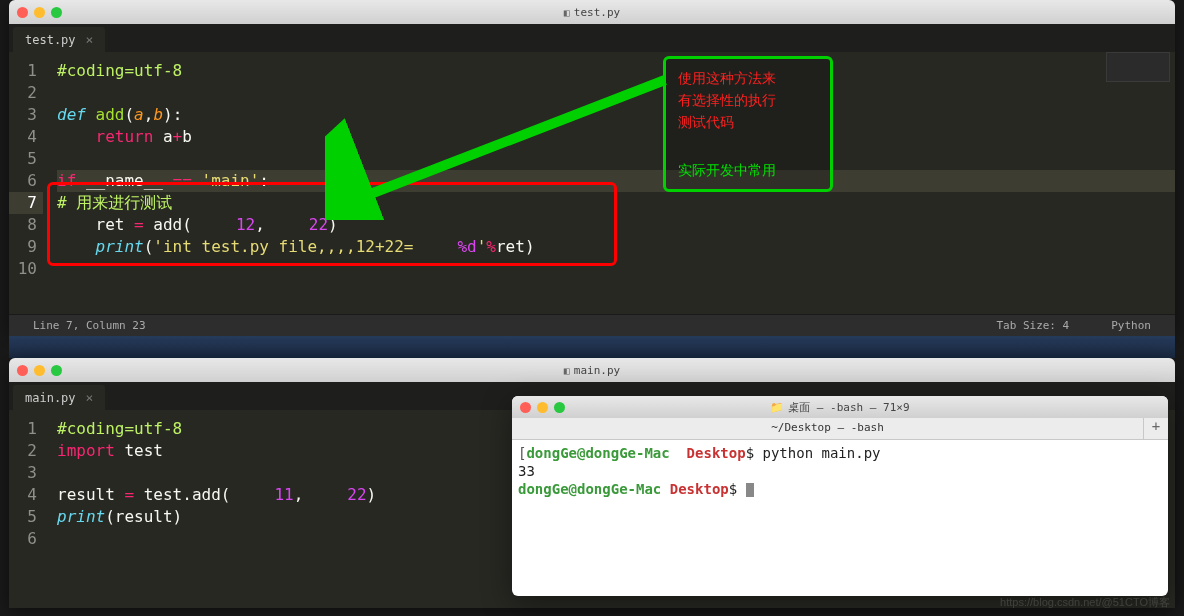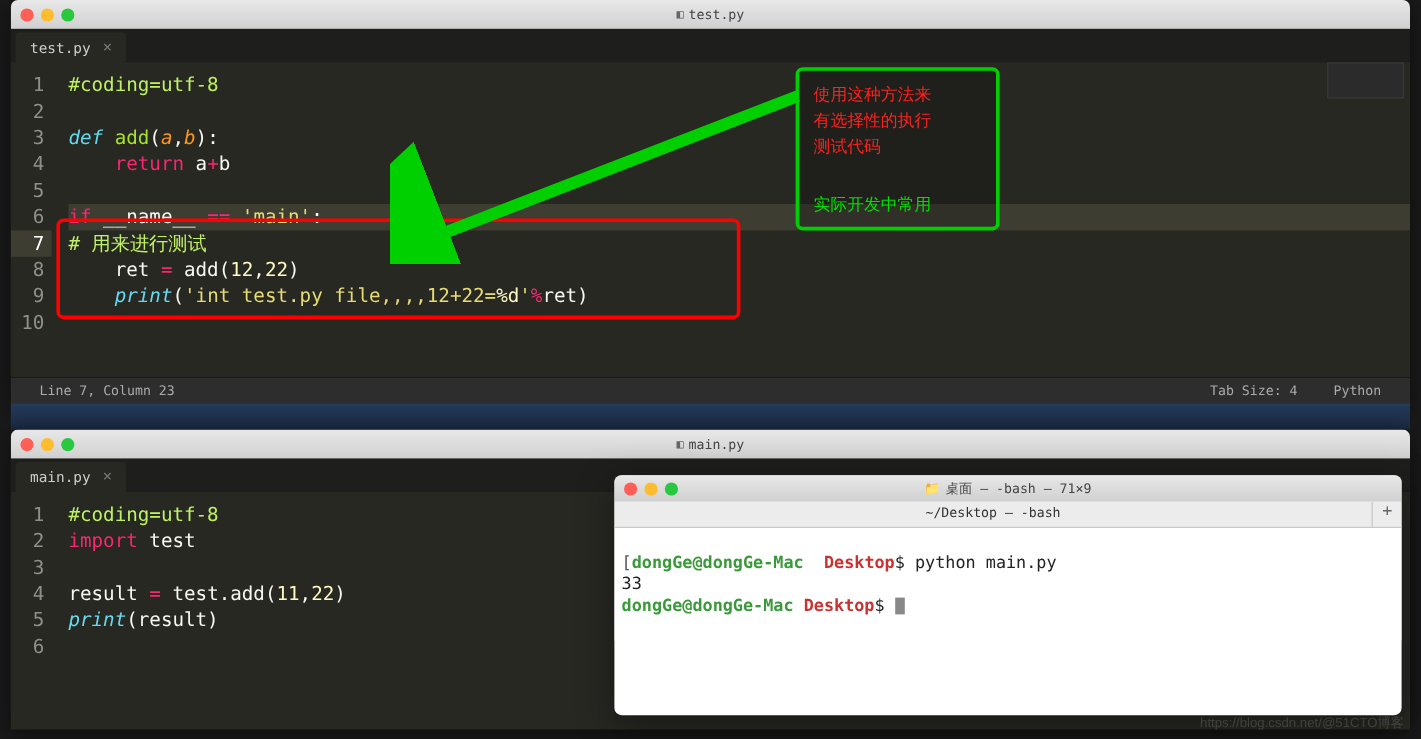--- a/index.html
+++ b/index.html
@@ -27,43 +27,43 @@
 .code .line { white-space: pre; }
 .code .line.active { background: #3e3d32; }
 
 
 .c-comment { color: #bef264; }
 .c-kw { color: #f92672; }
 .c-kw2 { color: #66d9ef; font-style: italic; }
 .c-func { color: #a6e22e; }
 .c-param { color: #fd971f; font-style: italic; }
 .c-op { color: #f92672; }
-.c-num { color: #fef9c3; }
+.c-num { color: #d946ef; margin-left: 44px; }
 .c-str { color: #e6db74; }
 .c-txt { color: #f8f8f2; }
 
 .statusbar { height: 22px; background: #2d2d2d; color: #aaa; font-size: 11px; display: flex; align-items: center; padding: 0 24px; gap: 24px; border-top: 1px solid #1a1a1a; }
-.statusbar .right { margin-left: auto; display: flex; gap: 30px; }
+.statusbar .right { margin-left: auto; display: flex; gap: 42px; }
 
 
 .win1 { left: 9px; top: 0; width: 1166px; height: 336px; }
 .win1 .code-area { height: 262px; }
 .desktop-strip { position: absolute; left: 9px; top: 336px; width: 1166px; height: 22px; background: linear-gradient(#263a5a, #1a2a42); }
 
 
 .win2 { left: 9px; top: 358px; width: 1166px; height: 250px; }
 .win2 .code-area { height: 196px; font-size: 16px; }
 
 
 .term { position: absolute; left: 512px; top: 396px; width: 656px; height: 200px; background: #fff; border-radius: 6px; box-shadow: 0 8px 30px rgba(0,0,0,0.4); overflow: hidden; }
 .term .titlebar { height: 22px; }
 .term .tabbar { height: 22px; background: #ececec; border-bottom: 1px solid #c8c8c8; display: flex; }
 .term .tabbar .ttab { flex: 1; text-align: center; font-size: 11px; color: #333; padding: 3px; border-right: 1px solid #c8c8c8; }
 .term .tabbar .plus { width: 24px; text-align: center; color: #666; font-size: 14px; }
-.term .body { padding: 20px 6px; font-family: Menlo, monospace; font-size: 14px; line-height: 18px; background: #fff; }
+.term .body { padding: 4px 6px; font-family: Menlo, monospace; font-size: 14px; line-height: 18px; background: #fff; }
 .term .body .l { white-space: pre; }
 .t-user { color: #3a9a3a; font-weight: bold; }
 .t-host { color: #c83232; font-weight: bold; }
 .t-cmd { color: #222; }
 .t-cursor { display: inline-block; width: 8px; height: 14px; background: #888; vertical-align: middle; }
 .t-brk { color: #555; }
 
 
 .callout { position: absolute; border: 3px solid #00d000; border-radius: 6px; padding: 8px 12px; background: rgba(0,0,0,0.2); font-family: sans-serif; font-weight: normal; font-size: 14px; line-height: 22px; }
 .callout .red { color: #ff2020; }

